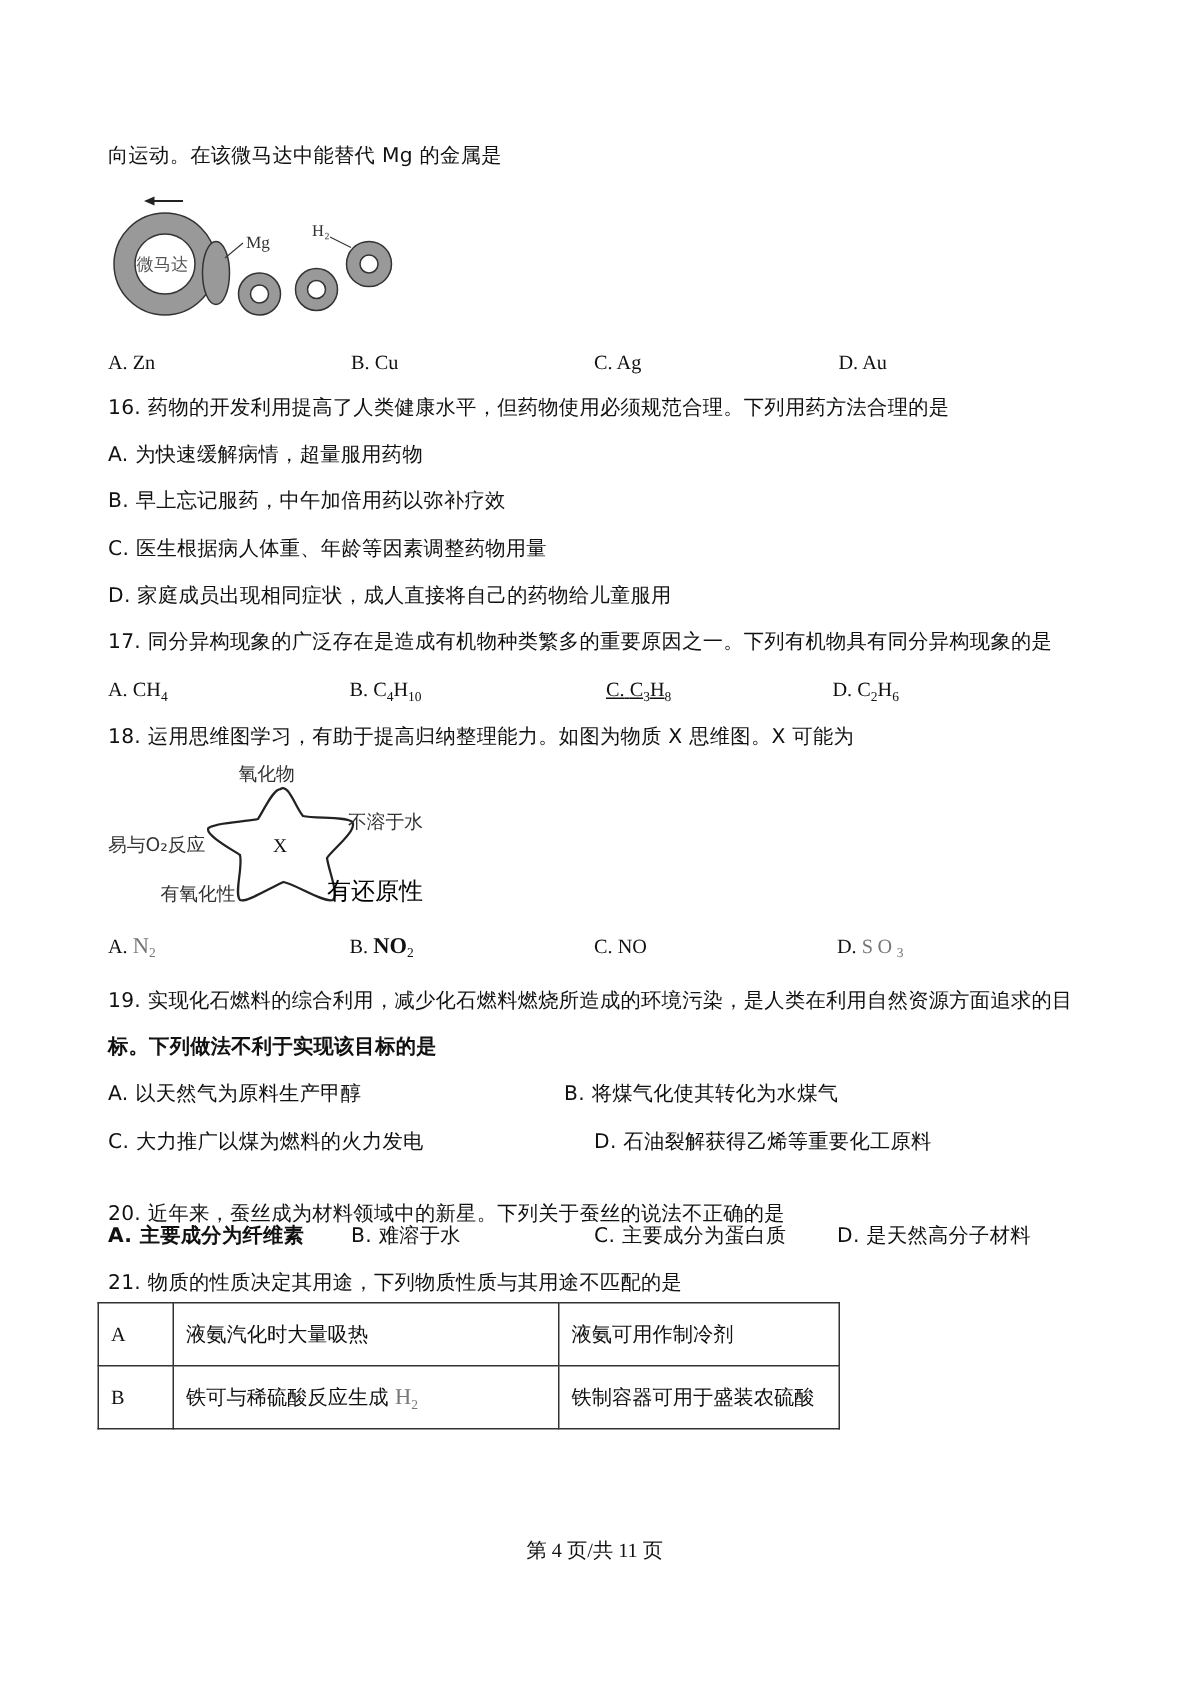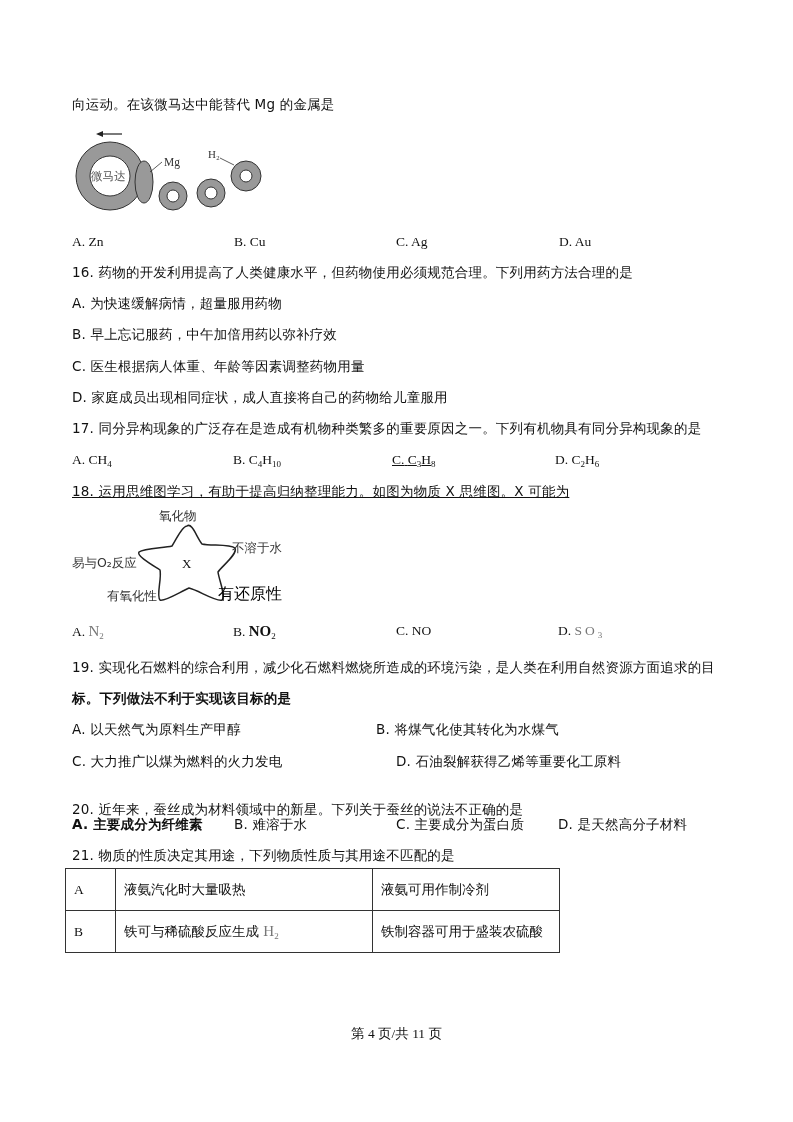--- a/index.html
+++ b/index.html
@@ -50,24 +50,24 @@
 
 <div class="line" style="top:263px;">16. 药物的开发利用提高了人类健康水平，但药物使用必须规范合理。下列用药方法合理的是</div>
 <div class="line" style="top:294px;">A. 为快速缓解病情，超量服用药物</div>
 <div class="line" style="top:325px;">B. 早上忘记服药，中午加倍用药以弥补疗效</div>
 <div class="line" style="top:357px;">C. 医生根据病人体重、年龄等因素调整药物用量</div>
 <div class="line" style="top:388px;">D. 家庭成员出现相同症状，成人直接将自己的药物给儿童服用</div>
 
 <div class="line" style="top:419px;">17. 同分异构现象的广泛存在是造成有机物种类繁多的重要原因之一。下列有机物具有同分异构现象的是</div>
 <div class="opt" style="left:72px; top:451px;"><span>A.</span> <span>CH</span><sub>4</sub></div>
 <div class="opt" style="left:233px; top:451px;"><span>B.</span> <span>C</span><sub>4</sub><span>H</span><sub>10</sub></div>
-<div class="opt" style="left:392px; top:451px;text-decoration:underline;"><span>C.</span> <span>C</span><sub>3</sub><span>H</span><sub>8</sub></div>
+<div class="opt" style="left:404px; top:451px;text-decoration:underline;"><span>C.</span> <span>C</span><sub>3</sub><span>H</span><sub>8</sub></div>
 <div class="opt" style="left:555px; top:451px;"><span>D.</span> <span>C</span><sub>2</sub><span>H</span><sub>6</sub></div>
 
-<div class="line" style="top:482px;text-decoration:underline;">18. 运用思维图学习，有助于提高归纳整理能力。如图为物质 X   思维图。X 可能为</div>
+<div class="line" style="top:482px;">18. 运用思维图学习，有助于提高归纳整理能力。如图为物质 X   思维图。X 可能为</div>
 
 <div style="position:absolute; left:72px; top:508px; width:230px; height:100px;">
   <svg width="230" height="100" viewBox="0 0 230 100">
     <path d="M115,18 C120,14 125,30 130,36 C138,38 158,36 163,40 C166,46 150,58 146,64 C147,72 154,88 150,92 C144,94 126,82 117,80 C108,84 92,94 88,92 C84,88 90,70 88,62 C82,58 64,48 67,44 C72,40 92,40 100,38 C104,32 110,18 115,18 Z" fill="#fff" stroke="#222" stroke-width="1.5"></path>
   </svg>
   <span class="serif" style="position:absolute; left:110px; top:48px; font-size:13px;">X</span>
   <span style="position:absolute; left:87px; top:0px; font-size:12.5px; color:#333;">氧化物</span>
   <span style="position:absolute; left:160px; top:32px; font-size:12.5px; color:#333;">不溶于水</span>
   <span style="position:absolute; left:0px; top:47px; font-size:12.5px; color:#333;">易与O₂反应</span>
   <span style="position:absolute; left:35px; top:80px; font-size:12.5px; color:#333;">有氧化性</span>

